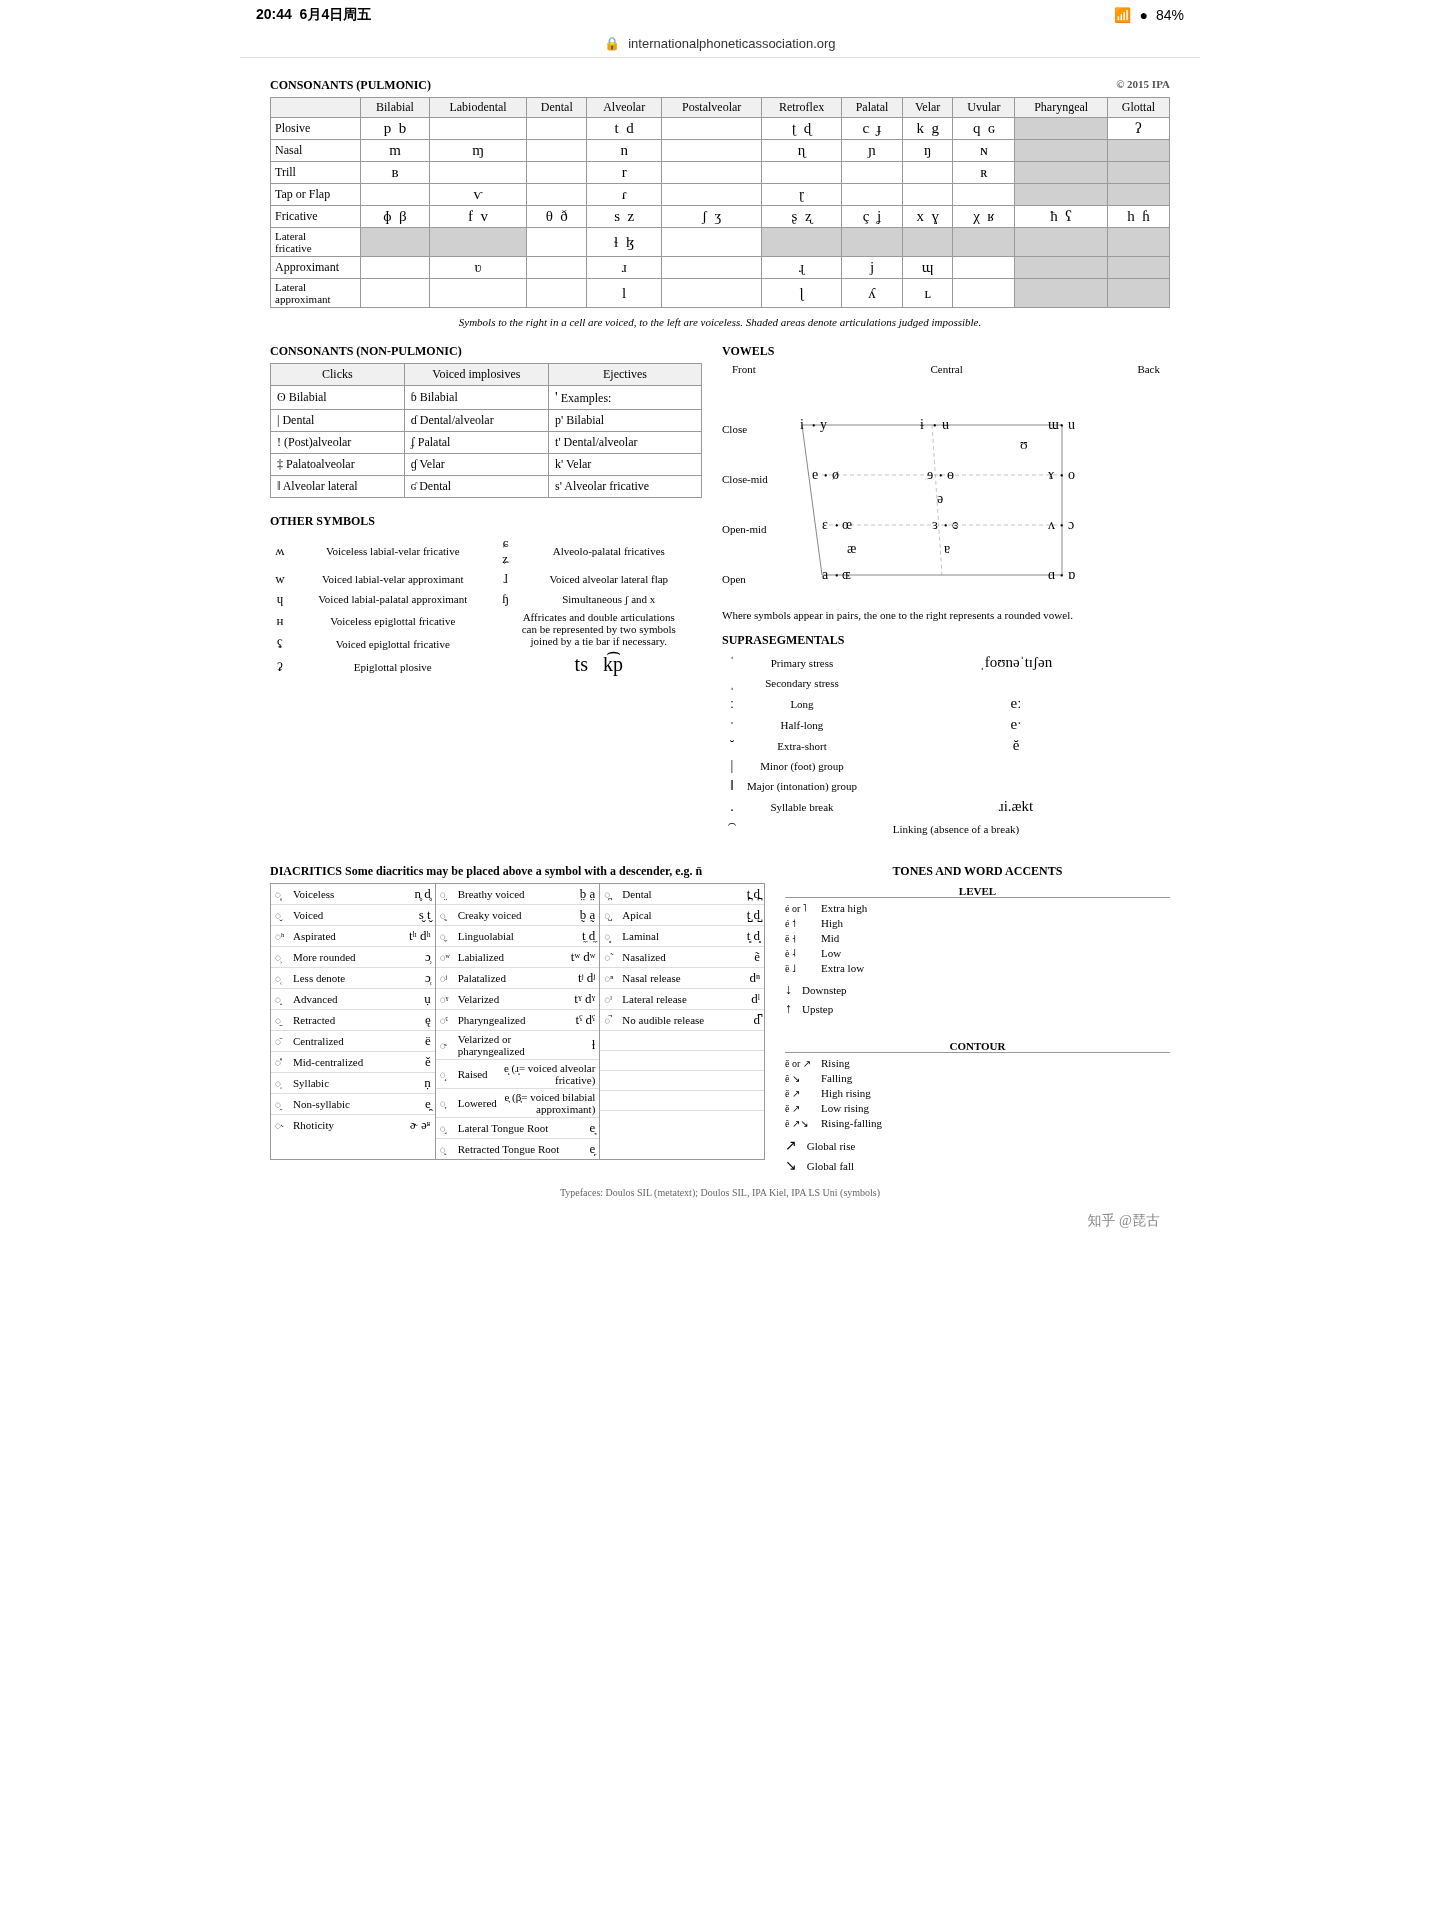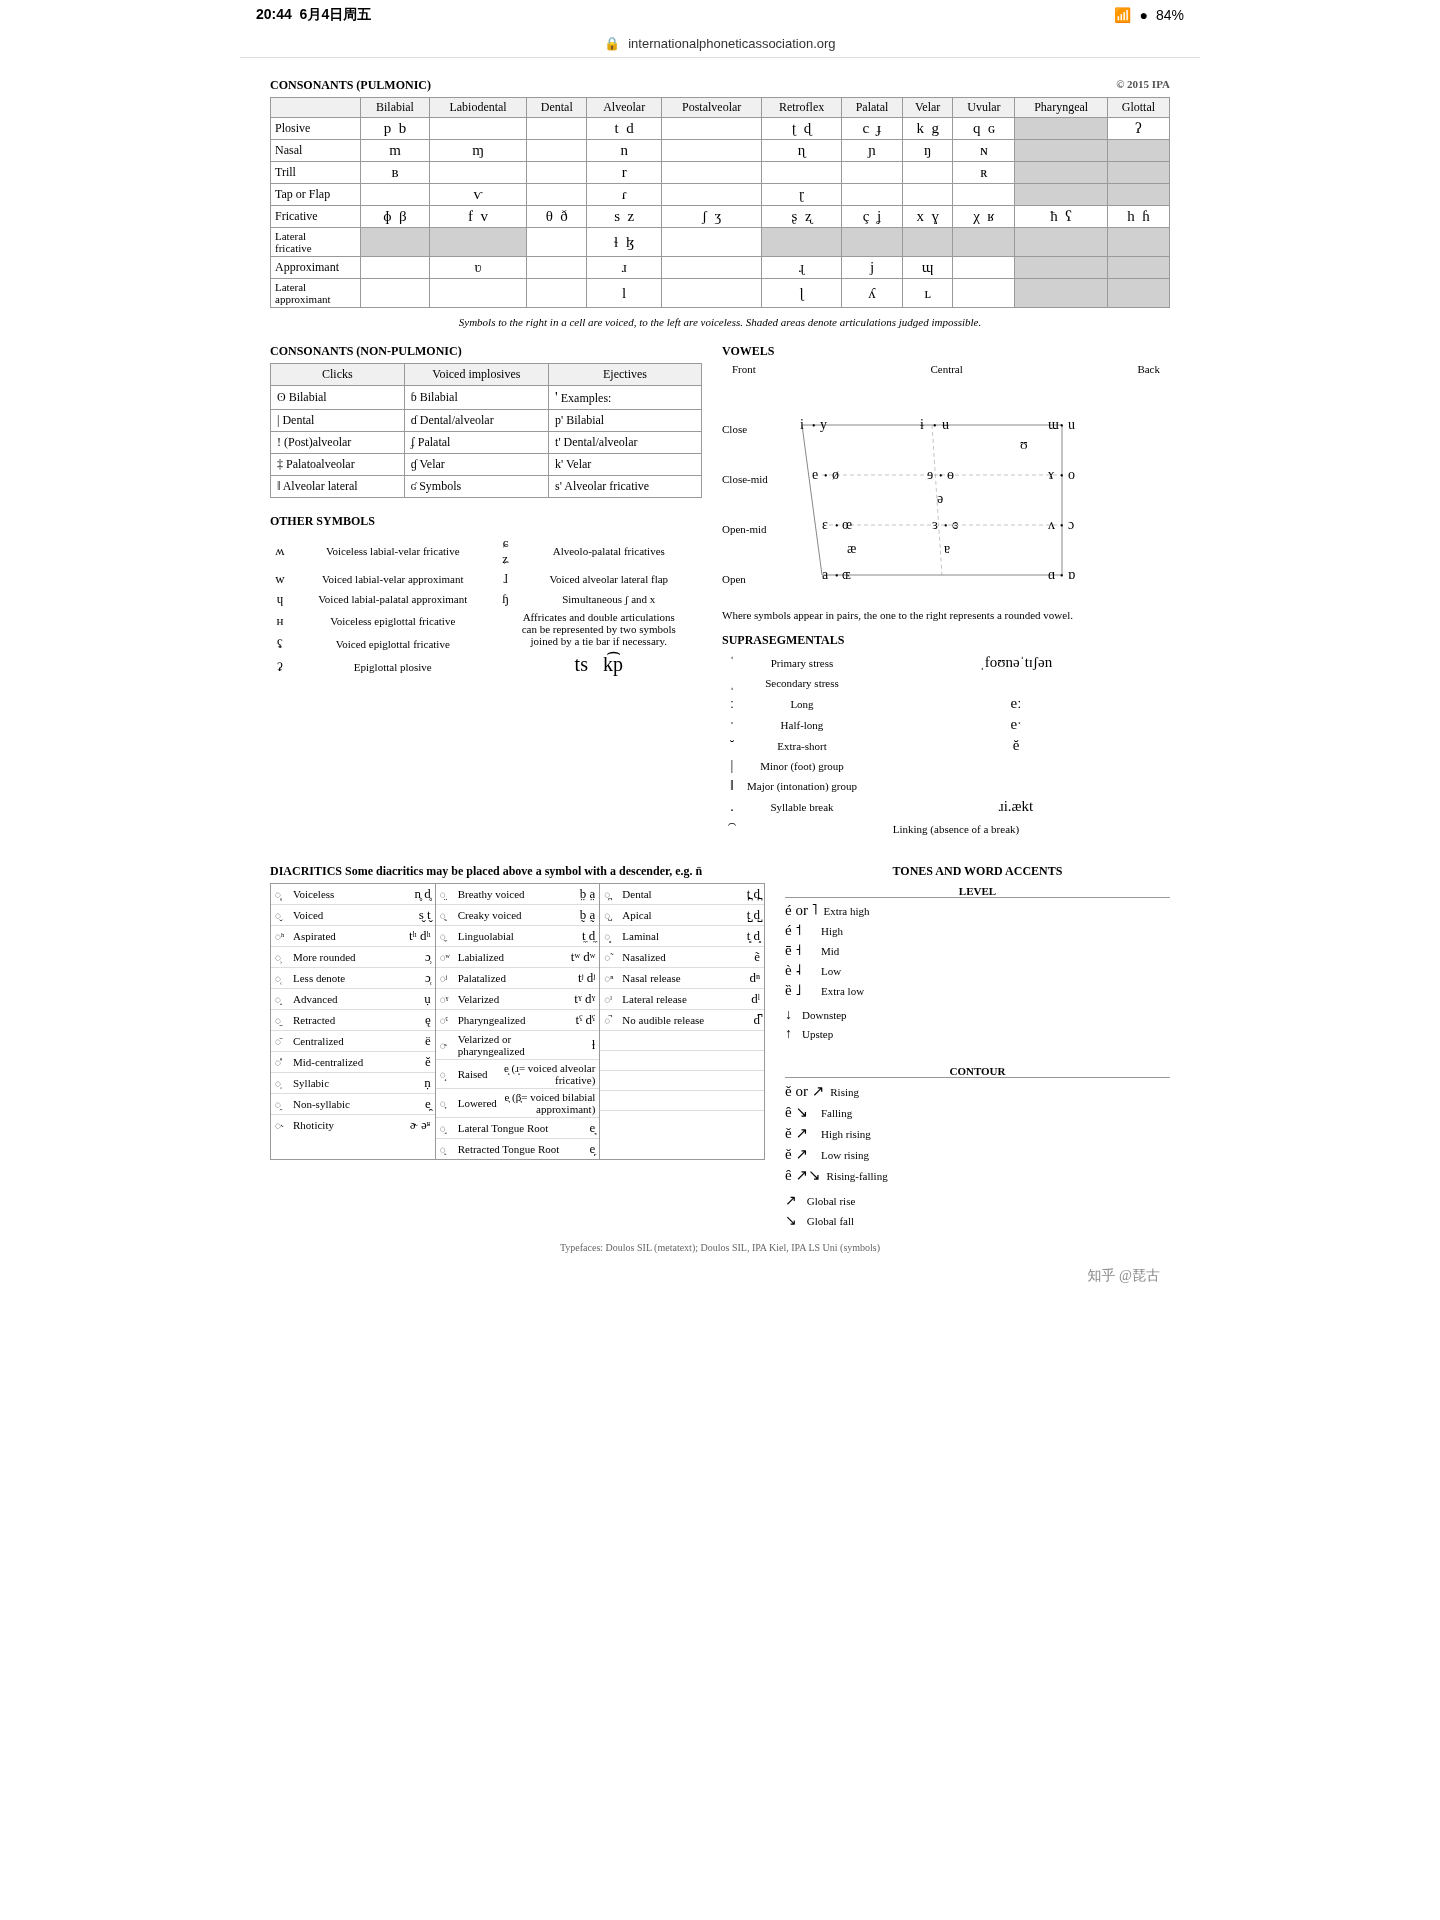--- a/index.html
+++ b/index.html
@@ -157,21 +157,21 @@
       margin-bottom: 4px;
       border-bottom: 1px solid #999;
     }
     .tone-row {
       display: flex;
       align-items: baseline;
       gap: 6px;
       margin-bottom: 3px;
       font-size: 12px;
     }
-    .tone-sym { font-size: 15px; min-width: 30px; }
+    .tone-sym { font-size: 10px; min-width: 30px; }
 
     
     .page-footer {
       text-align: center;
       font-size: 10px;
       color: #666;
       margin-top: 10px;
       padding-bottom: 10px;
     }
 
@@ -423,21 +423,21 @@
             <td class="ipa">ʄ Palatal</td>
             <td class="ipa">t' Dental/alveolar</td>
           </tr>
           <tr>
             <td class="ipa">‡ Palatoalveolar</td>
             <td class="ipa">ɠ Velar</td>
             <td class="ipa">k' Velar</td>
           </tr>
           <tr>
             <td class="ipa">‖ Alveolar lateral</td>
-            <td class="ipa">ʛ Symbols</td>
+            <td class="ipa">ʛ Dental</td>
             <td class="ipa">s' Alveolar fricative</td>
           </tr>
         </tbody>
       </table>
 
       <div class="other-symbols" style="margin-top:16px">
         <div class="section-header">
           <span>OTHER SYMBOLS</span>
         </div>
         <table style="border:none; width:100%;">

